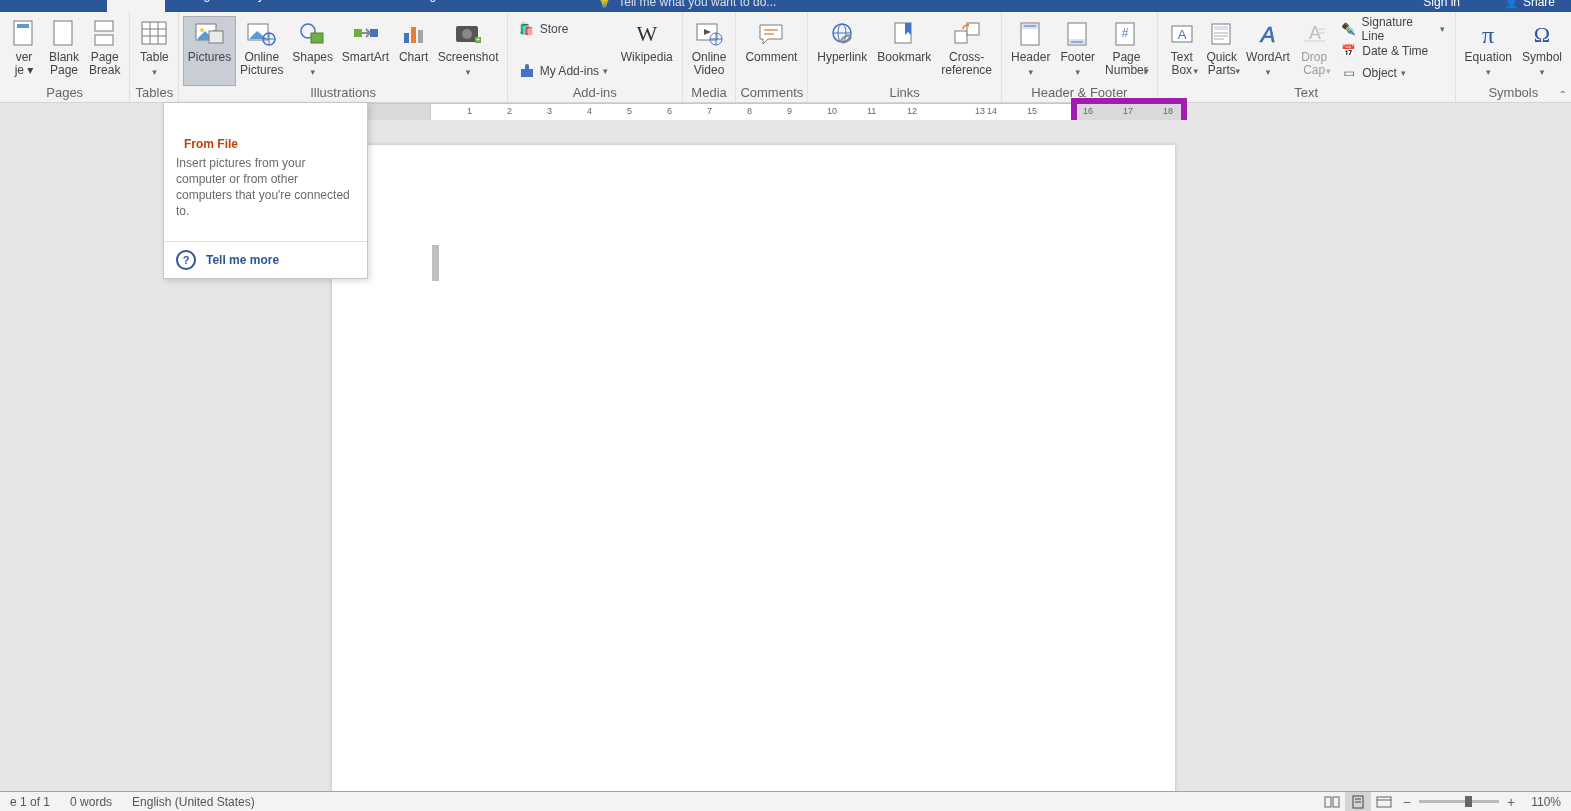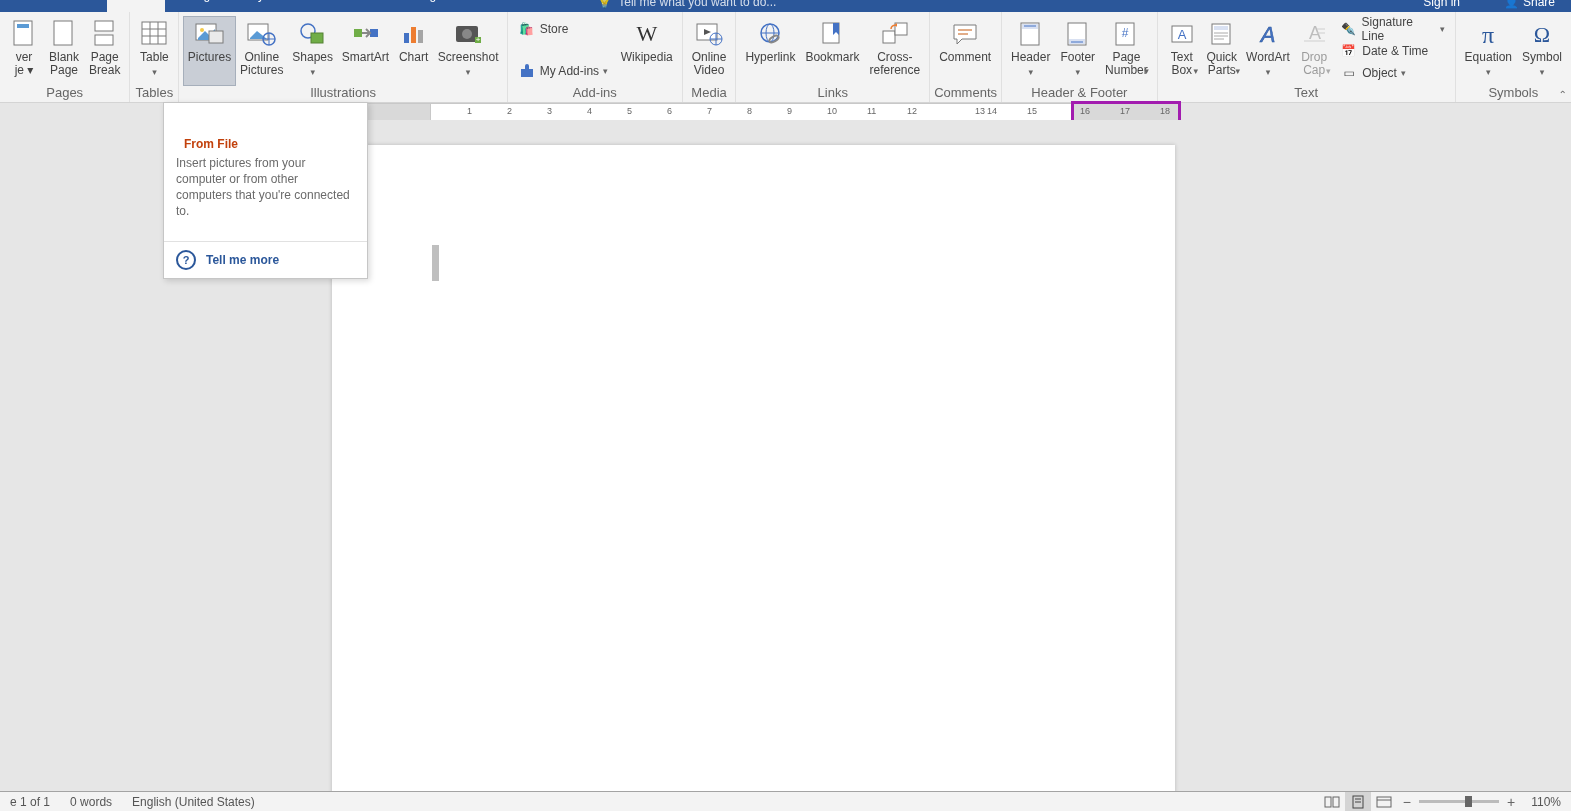--- a/index.html
+++ b/index.html
@@ -25,21 +25,21 @@
 .dd{font-size:9px;color:#666;margin-top:2px;}
 .side-stack{display:flex;flex-direction:column;justify-content:flex-start;min-width:100px;padding:2px 2px 0 2px;}
 .small-btn{display:flex;align-items:center;font-size:12px;color:#444;height:22px;padding:0 4px;}
 .small-btn .sic{width:18px;display:inline-flex;justify-content:center;margin-right:4px;}
 .small-btn .carrot{font-size:9px;margin-left:4px;color:#666;}
 .collapse{position:absolute;right:4px;bottom:2px;font-size:10px;color:#666;}
 
 .ruler-row{height:18px;background:#e6e6e6;display:flex;align-items:center;position:relative;}
 .ruler{position:absolute;left:430px;height:16px;background:#fff;width:640px;border:1px solid #c8c8c8;font-size:9px;color:#666;}
 .ruler-gray-l{position:absolute;left:332px;width:98px;height:16px;background:#d9d9d9;border:1px solid #c8c8c8;}
-.ruler-gray-r{position:absolute;left:1071px;width:104px;height:16px;background:#d9d9d9;border:3px solid #a21caf;}
+.ruler-gray-r{position:absolute;left:1071px;width:104px;height:16px;background:#d9d9d9;border:6px solid #a21caf;}
 .ruler .tk{position:absolute;top:2px;}
 
 .tooltip{position:absolute;left:163px;top:102px;width:203px;background:#fff;border:1px solid #c6c6c6;box-shadow:2px 2px 6px rgba(0,0,0,.15);z-index:100;padding:0;}
 .tooltip .tt-header{font-weight:bold;padding:10px 12px 4px 20px;color:#c2410c;margin-top:24px;}
 .tooltip .tt-body{padding:0 12px 22px 12px;color:#6a6a6a;line-height:16px;border-bottom:1px solid #e1e1e1;}
 .tooltip .tt-footer{padding:8px 12px;display:flex;align-items:center;color:#2b579a;font-weight:bold;}
 .tooltip .tt-footer .q{width:16px;height:16px;border-radius:50%;border:2px solid #2b579a;color:#2b579a;display:inline-flex;align-items:center;justify-content:center;font-size:11px;margin-right:10px;}
 
 .doc-area{position:absolute;top:120px;left:0;right:0;bottom:19px;background:#e6e6e6;}
 .page{position:absolute;left:332px;top:25px;width:843px;height:1000px;background:#fff;box-shadow:0 0 4px rgba(0,0,0,.2);}
@@ -254,20 +254,36 @@
       </div>
     </div>
     <div class="group-label">Media</div>
   </div>
 
   <div class="group">
     <div class="group-buttons">
       <div class="big-btn">
         <div class="ic">
             <svg width="28" height="26">
+              <path d="M3 4 h22 v14 h-14 l-5 5 v-5 h-3 z" fill="#fff" stroke="#7a7a7a"></path>
+              <line x1="7" y1="9" x2="21" y2="9" stroke="#c55a11"></line>
+              <line x1="7" y1="13" x2="17" y2="13" stroke="#c55a11"></line>
+            </svg>
+          </div>
+        <div class="lbl">Comment</div>
+      </div>
+    </div>
+    <div class="group-label">Comments</div>
+  </div>
+
+  <div class="group">
+    <div class="group-buttons">
+      <div class="big-btn">
+        <div class="ic">
+            <svg width="28" height="26">
               <circle cx="14" cy="12" r="9" fill="none" stroke="#4472c4" stroke-width="1.5"></circle>
               <ellipse cx="14" cy="12" rx="4" ry="9" fill="none" stroke="#4472c4"></ellipse>
               <line x1="5" y1="12" x2="23" y2="12" stroke="#4472c4"></line>
               <ellipse cx="18" cy="18" rx="5" ry="2.5" transform="rotate(-30 18 18)" fill="none" stroke="#888" stroke-width="2"></ellipse>
             </svg>
           </div>
         <div class="lbl">Hyperlink</div>
       </div>
       <div class="big-btn">
         <div class="ic">
@@ -285,36 +301,20 @@
               <rect x="14" y="2" width="12" height="12" fill="#fff" stroke="#7a7a7a"></rect>
               <path d="M10 8 Q10 4 16 4" fill="none" stroke="#ed7d31" stroke-width="1.5"></path>
               <path d="M14 4 L16 2 L16 6 Z" fill="#ed7d31"></path>
             </svg>
           </div>
         <div class="lbl">Cross-
 reference</div>
       </div>
     </div>
     <div class="group-label">Links</div>
-  </div>
-
-  <div class="group">
-    <div class="group-buttons">
-      <div class="big-btn">
-        <div class="ic">
-            <svg width="28" height="26">
-              <path d="M3 4 h22 v14 h-14 l-5 5 v-5 h-3 z" fill="#fff" stroke="#7a7a7a"></path>
-              <line x1="7" y1="9" x2="21" y2="9" stroke="#c55a11"></line>
-              <line x1="7" y1="13" x2="17" y2="13" stroke="#c55a11"></line>
-            </svg>
-          </div>
-        <div class="lbl">Comment</div>
-      </div>
-    </div>
-    <div class="group-label">Comments</div>
   </div>
 
   <div class="group">
     <div class="group-buttons">
       <div class="big-btn">
         <div class="ic">
             <svg width="24" height="26">
               <rect x="2" y="2" width="18" height="22" fill="#fff" stroke="#7a7a7a"></rect>
               <rect x="3" y="3" width="16" height="5" fill="#d9e1f2"></rect>
               <line x1="5" y1="5" x2="17" y2="5" stroke="#4472c4"></line>

